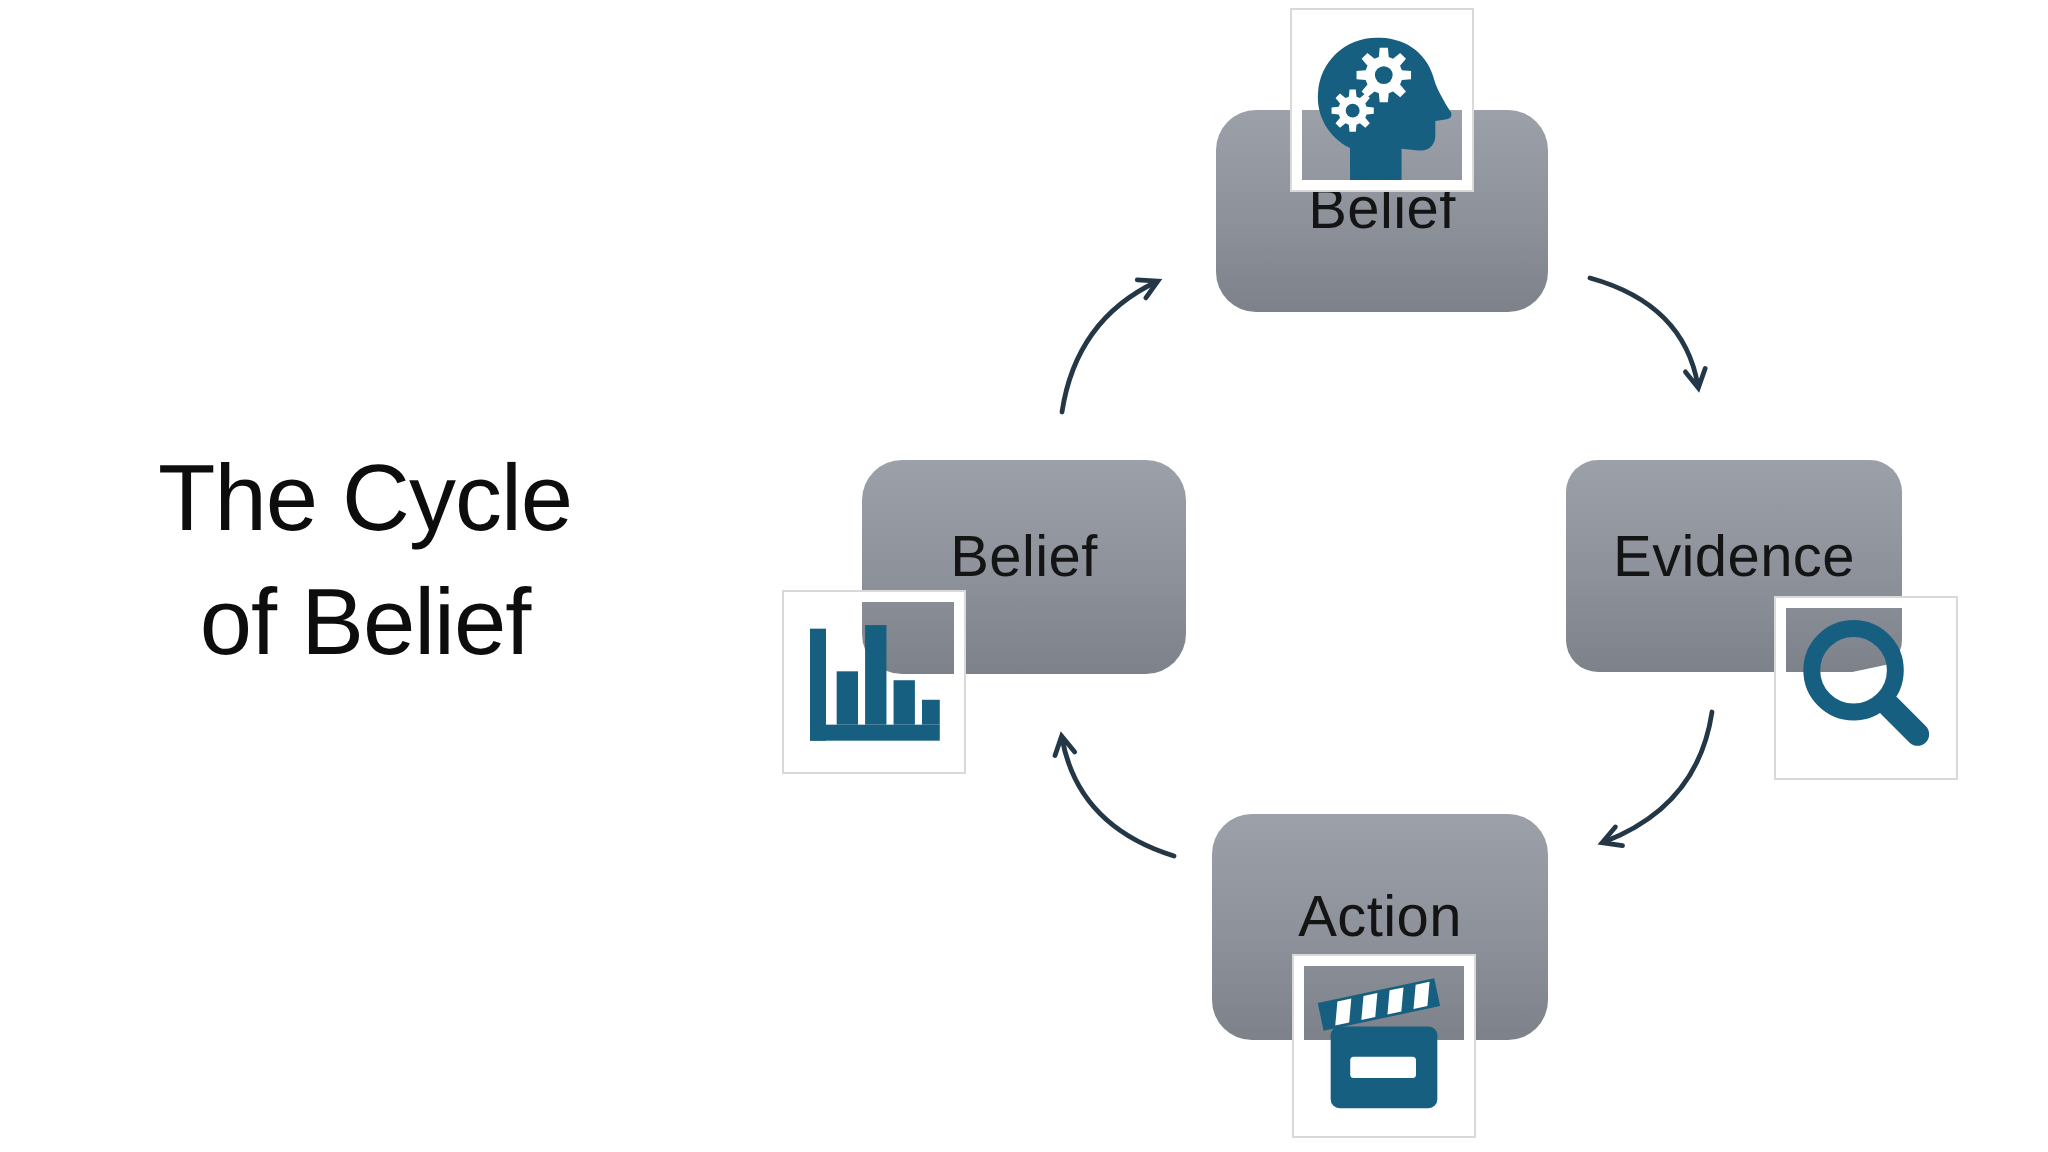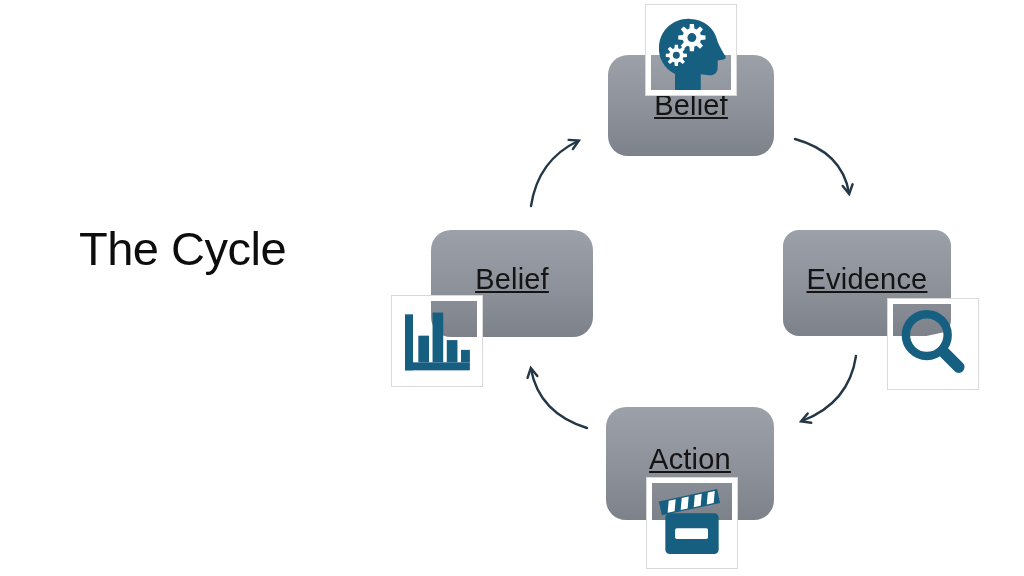--- a/index.html
+++ b/index.html
@@ -30,21 +30,20 @@
     border-radius: 20px;
     background: linear-gradient(180deg, #9ba0a9 0%, #8d919a 55%, #7d818a 100%);
     display: flex;
     align-items: center;
     justify-content: center;
   }
   .node-label {
     font-size: 29px;
     color: #141414;
     letter-spacing: 0.2px;
-    text-decoration: underline;
   }
   .box-belief   { left: 608px; top:  55px; width: 166px; height: 101px; }
   .box-evidence { left: 783px; top: 230px; width: 168px; height: 106px; border-radius: 16px; }
   .box-action   { left: 606px; top: 407px; width: 168px; height: 113px; }
   .box-results  { left: 431px; top: 230px; width: 162px; height: 107px; }
   .box-evidence .node-label,
   .box-results  .node-label,
   .box-action   .node-label { transform: translateY(-4px); }
 
   
@@ -76,20 +75,21 @@
     stroke: #243746;
     stroke-width: 2.4;
     stroke-linecap: round;
   }
 </style>
 </head>
 <body>
 
 <div class="slide-title">
   <div>The Cycle</div>
+  <div>of Belief</div>
 </div>
 
 <div class="node-box box-belief">
   <span class="node-label">Belief</span>
 </div>
 <div class="node-box box-evidence">
   <span class="node-label">Evidence</span>
 </div>
 <div class="node-box box-action">
   <span class="node-label">Action</span>

